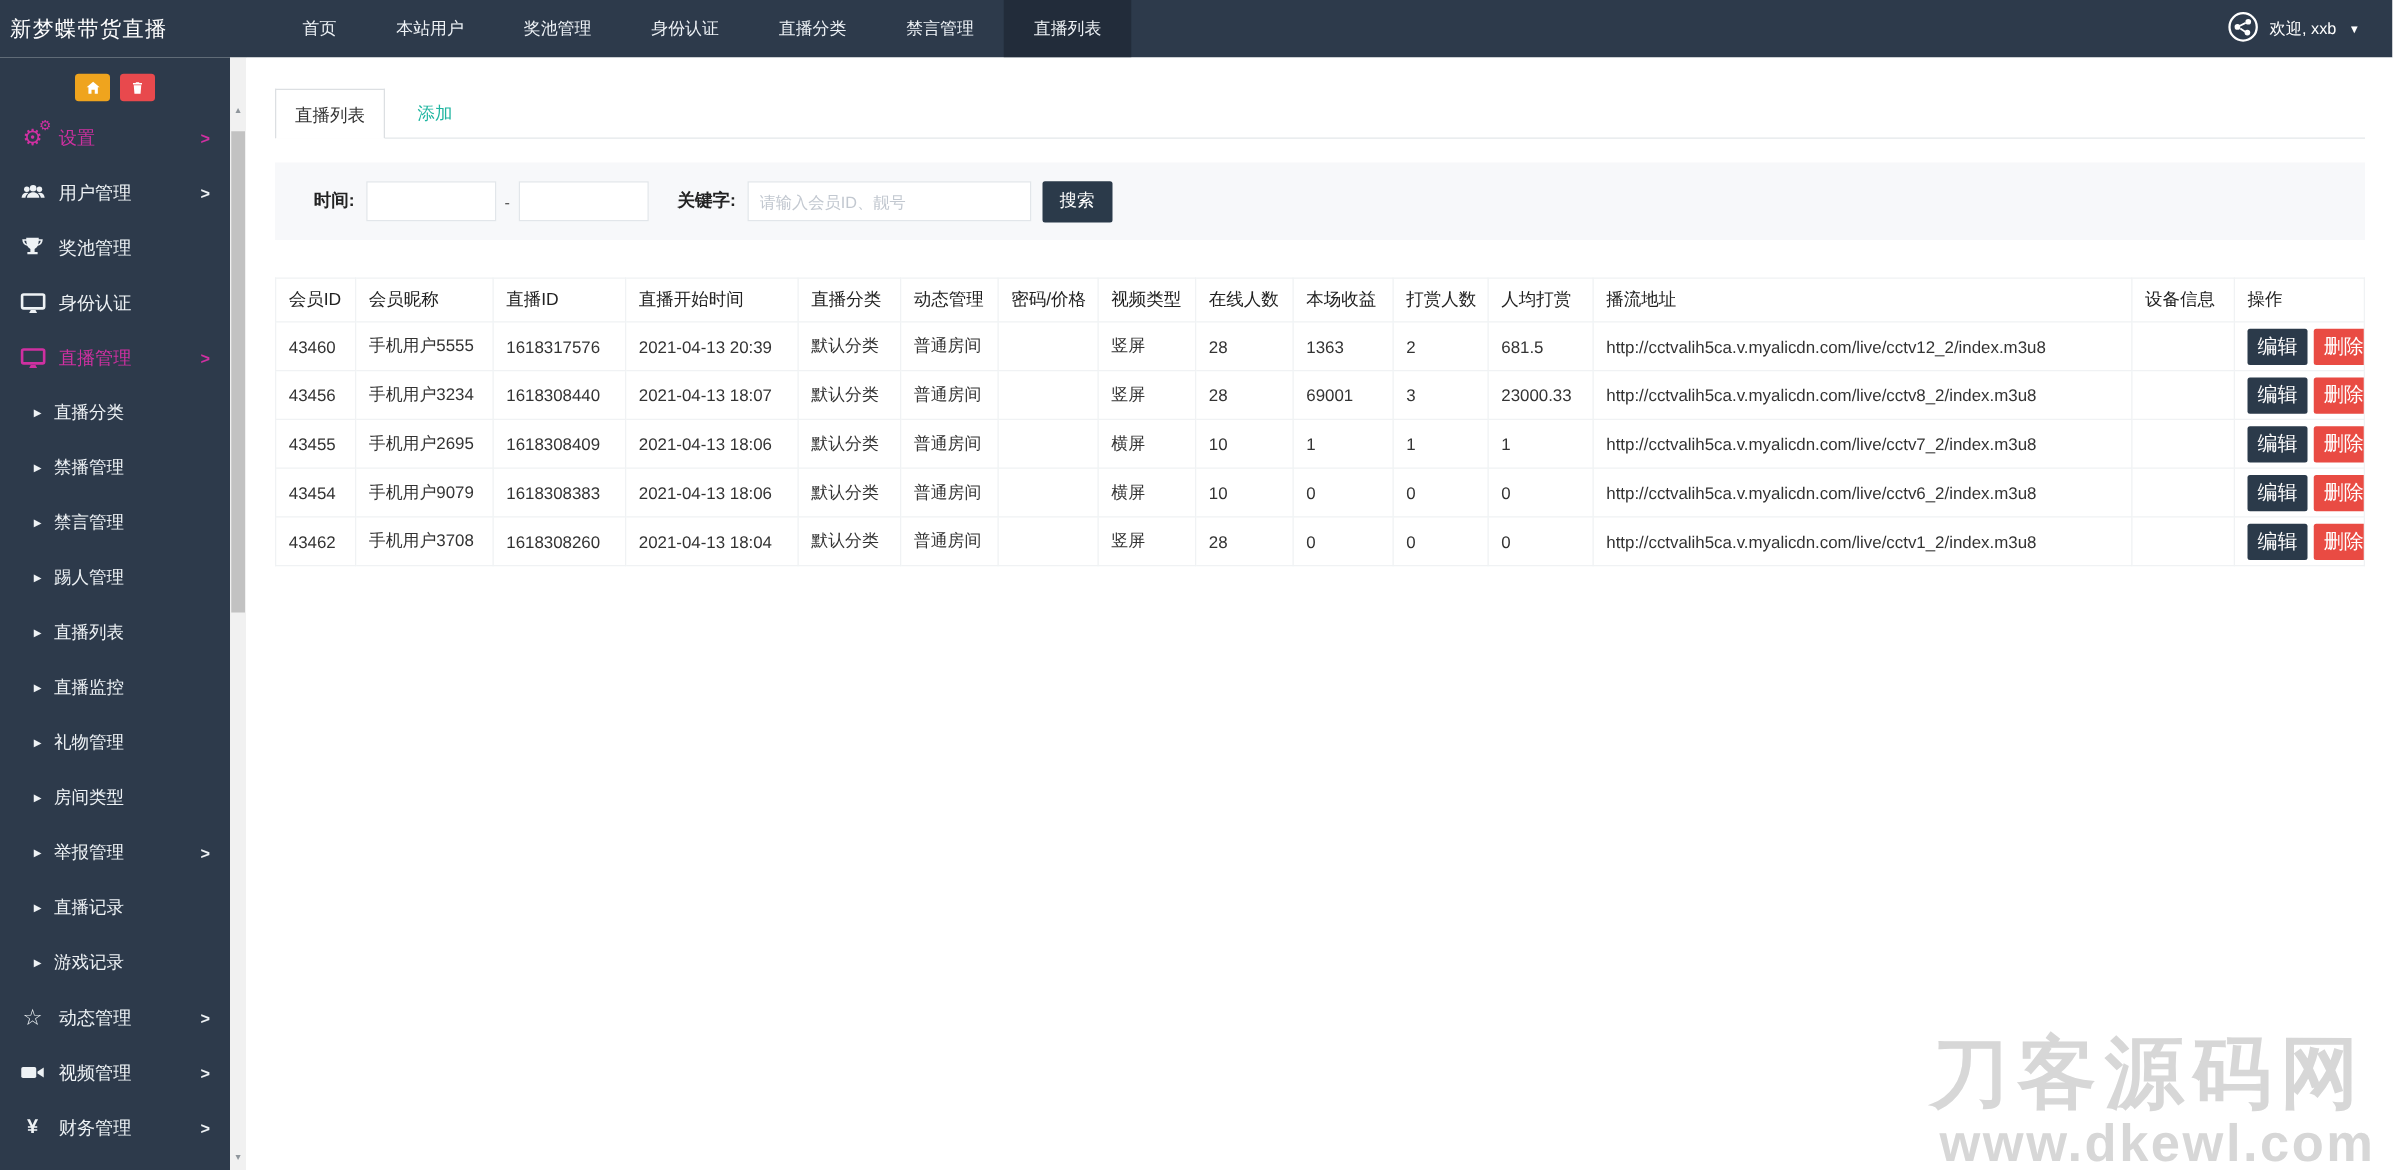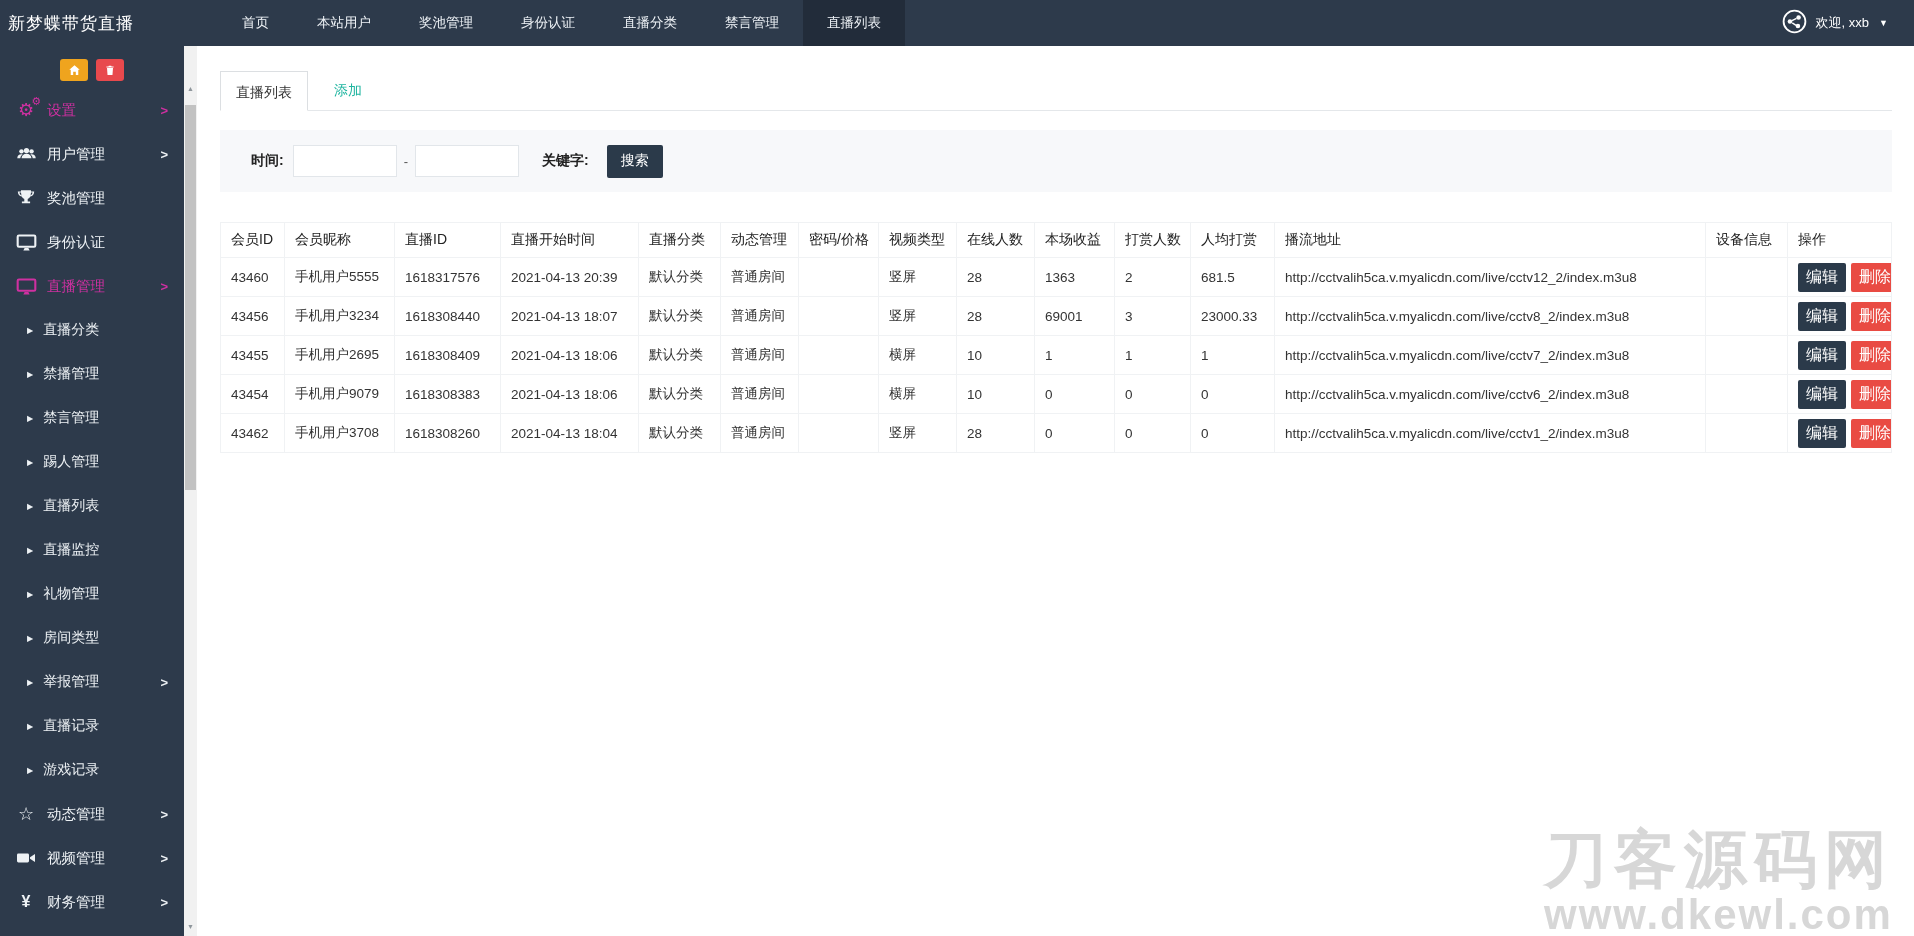--- a/index.html
+++ b/index.html
@@ -67,21 +67,21 @@
   th,td { border:1px solid #f0f2f4; padding:0 10px; text-align:left; overflow:hidden; white-space:nowrap; }
   th { height:35px; font-size:14px; font-weight:normal; color:#222; }
   td { height:39px; font-size:13.5px; color:#333; }
   .btn-edit,.btn-del { border:none; border-radius:2px; color:#fff; font-size:16px;
                        padding:4px 8px; cursor:pointer; }
   .btn-edit { background:var(--dark-btn); }
   .btn-del { background:var(--red2); margin-left:5px; }
 
   
   .watermark { position:fixed; right:6px; bottom:0; color:var(--wm); font-weight:bold;
-               line-height:1; text-align:left; pointer-events:none; z-index:5;margin-left:37px; }
+               line-height:1; text-align:center; pointer-events:none; z-index:5;margin-left:37px; }
   .wm1 { font-size:63px; letter-spacing:7px; margin-right:14px; }
   .wm2 { font-size:42px; letter-spacing:2px; margin-top:3px; }
 </style>
 </head>
 <body>
 
 <div class="app">
 
   <header class="navbar">
     <div class="brand">新梦蝶带货直播</div>
@@ -254,20 +254,21 @@
         <div class="tab active">直播列表</div>
         <div class="tab add">添加</div>
       </div>
 
     <div class="filter">
       <span class="f-label">时间:</span>
       <input class="f-input date" style="">
       <span class="dash">-</span>
       <input class="f-input date" style="">
       <span class="f-label kw">关键字:</span>
+      <input class="f-input keyword" placeholder="请输入会员ID、靓号" style="">
       <button class="btn-search">搜索</button>
     </div>
 
     <div class="table-wrap">
       <table>
         <colgroup>
           <col style="width:64px">
             <col style="width:110px">
             <col style="width:106px">
             <col style="width:138px">

